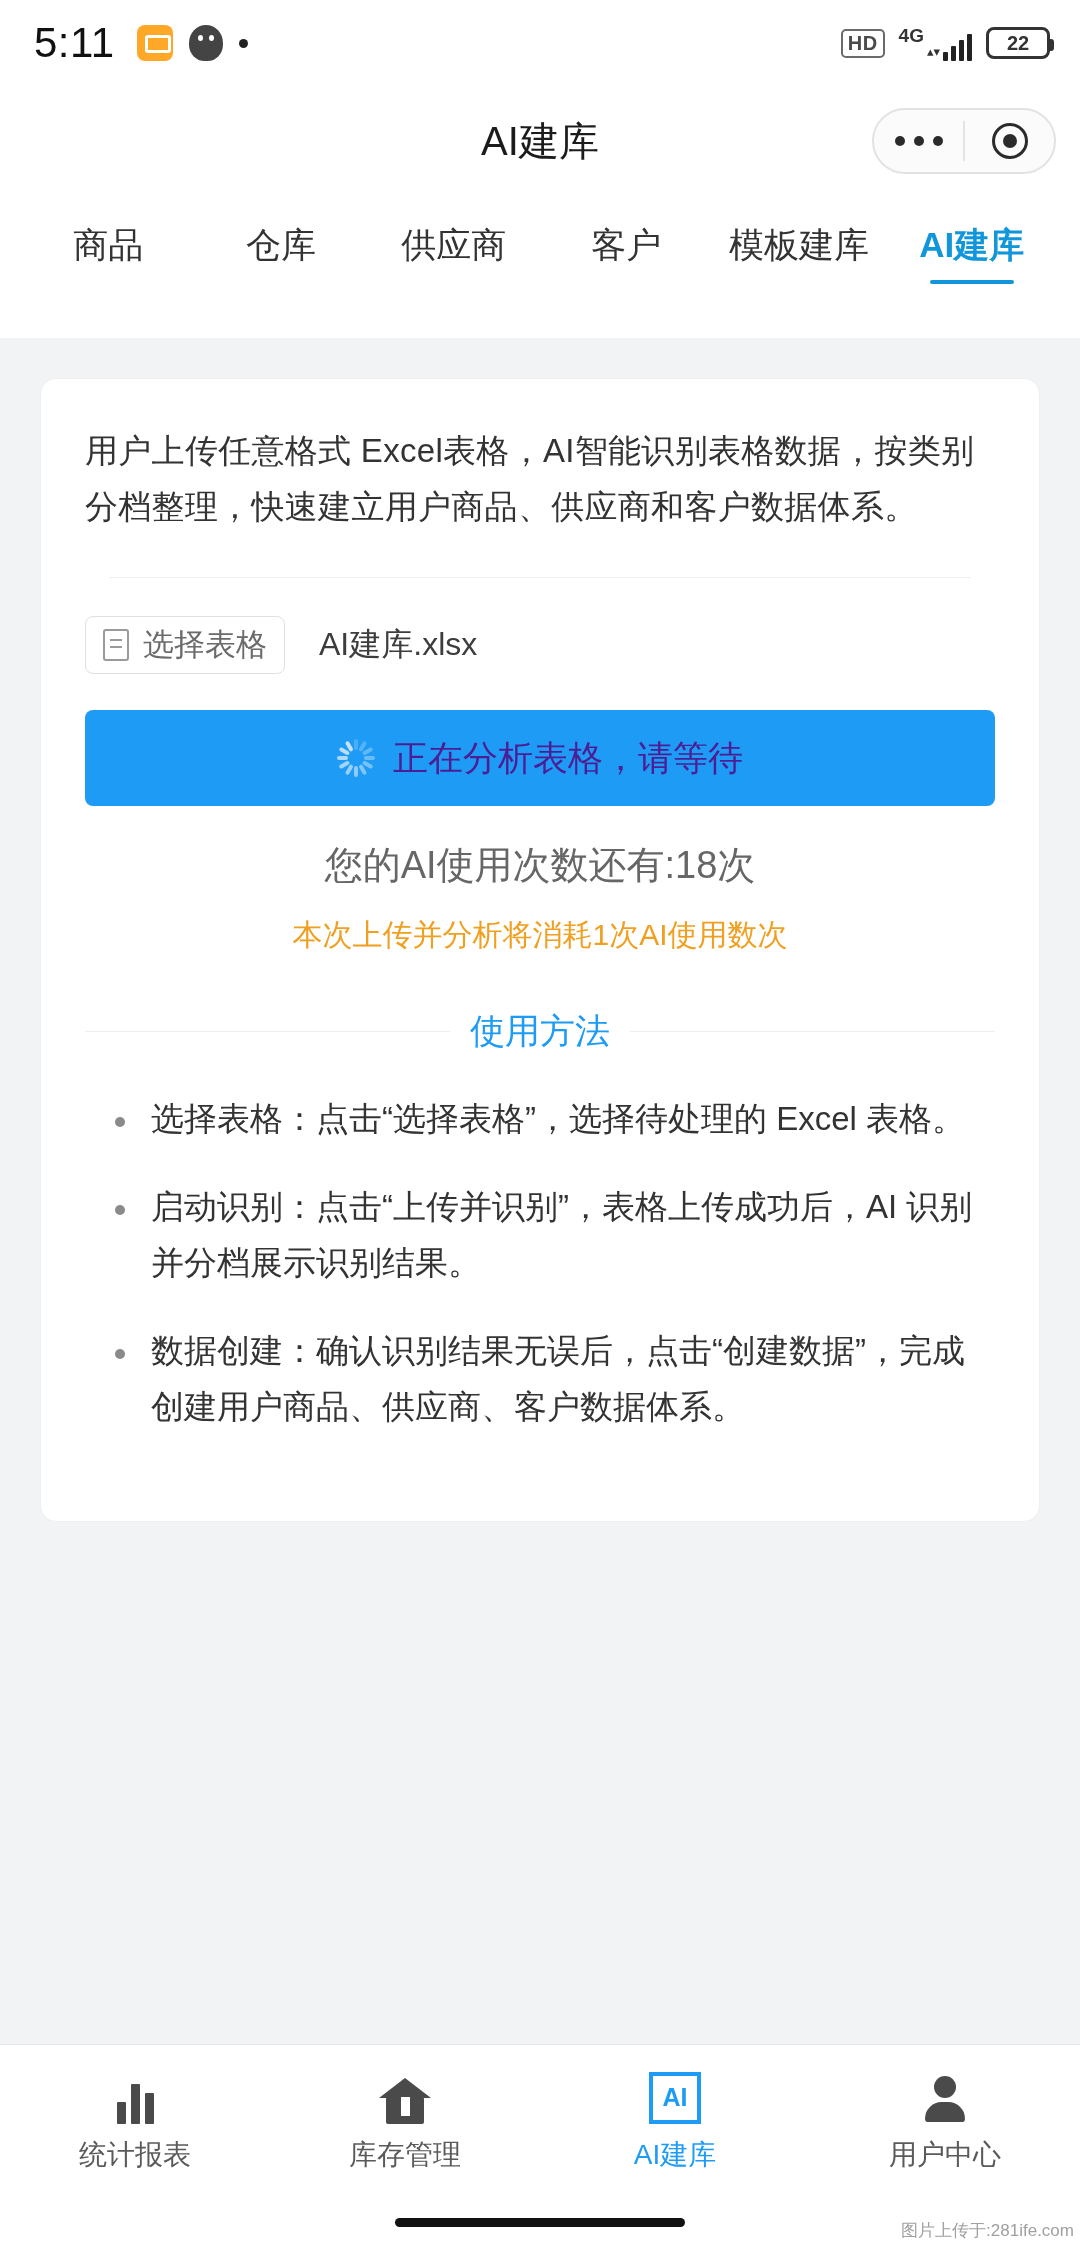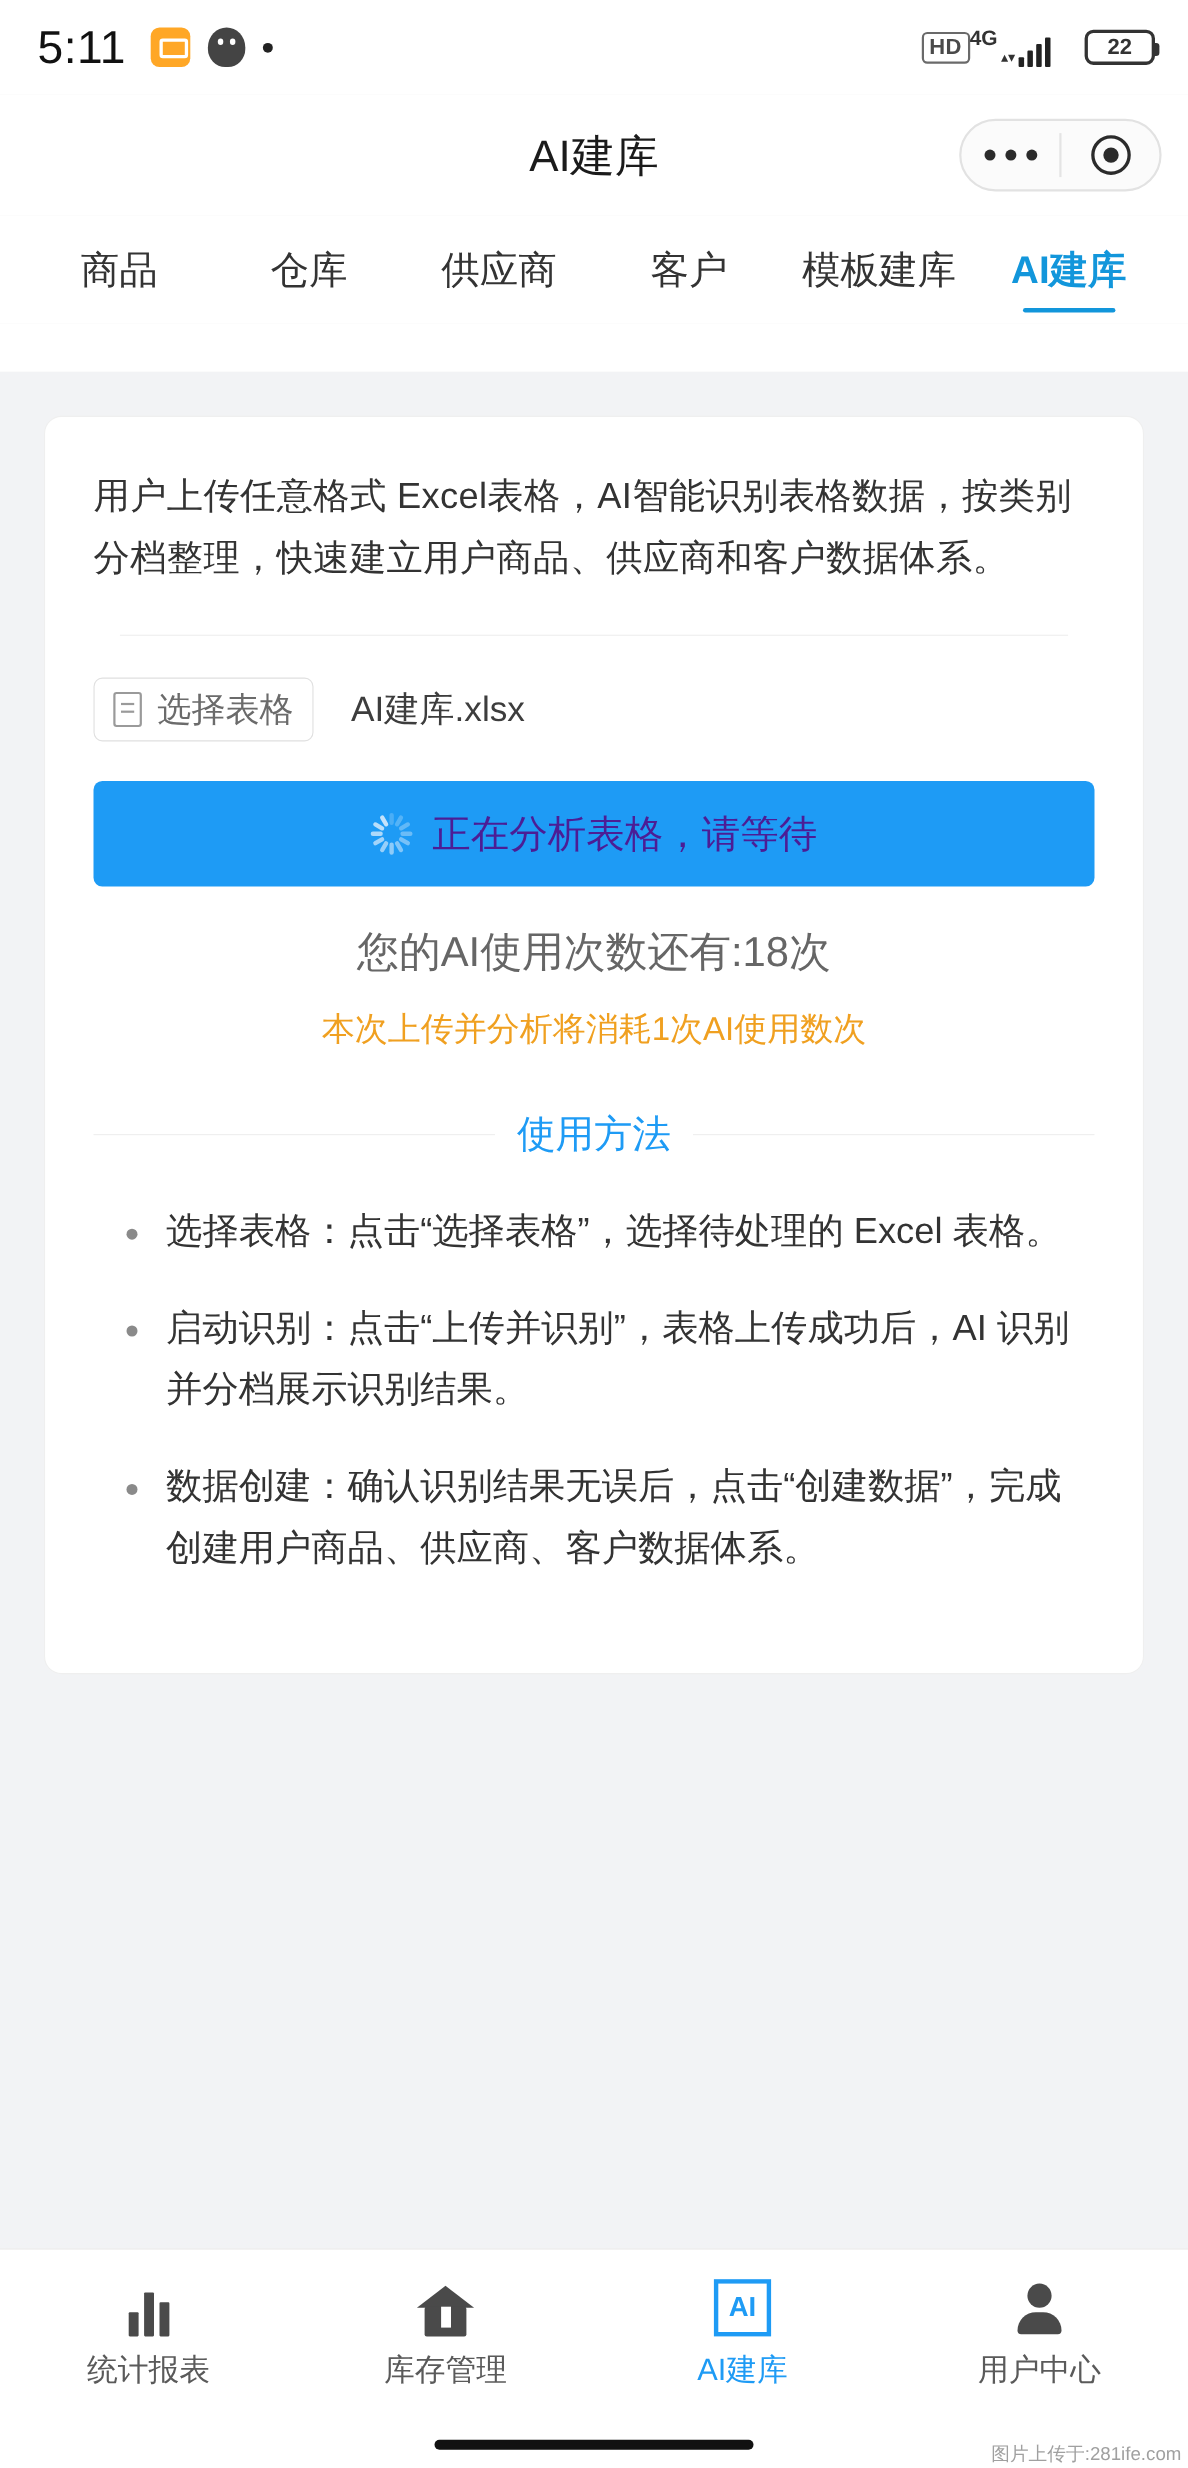--- a/index.html
+++ b/index.html
@@ -71,20 +71,21 @@
   .icon-qq::after { right: 9px; }
   .icon-dot {
     width: 9px; height: 9px;
     border-radius: 50%;
     background: #222;
   }
   .sb-spacer { flex: 1; }
   .sb-right {
     display: flex;
     align-items: center;
+    gap: 14px;
   }
   .sb-hd {
     font-size: 20px;
     color: #4a4a4a;
     border: 2px solid #6a6a6a;
     border-radius: 5px;
     padding: 1px 5px;
     font-weight: 700;
     letter-spacing: 0.5px;
   }
@@ -121,21 +122,20 @@
   .bars i:nth-child(3) { height: 21px; }
   .bars i:nth-child(4) { height: 27px; }
   .battery {
     width: 64px; height: 32px;
     border: 3px solid #333;
     border-radius: 8px;
     position: relative;
     display: flex;
     align-items: center;
     justify-content: center;
-    margin-left: 31px;
   }
   .battery::after {
     content: "";
     position: absolute;
     right: -7px; top: 9px;
     width: 4px; height: 12px;
     background: #333;
     border-radius: 0 3px 3px 0;
   }
   .battery span {

